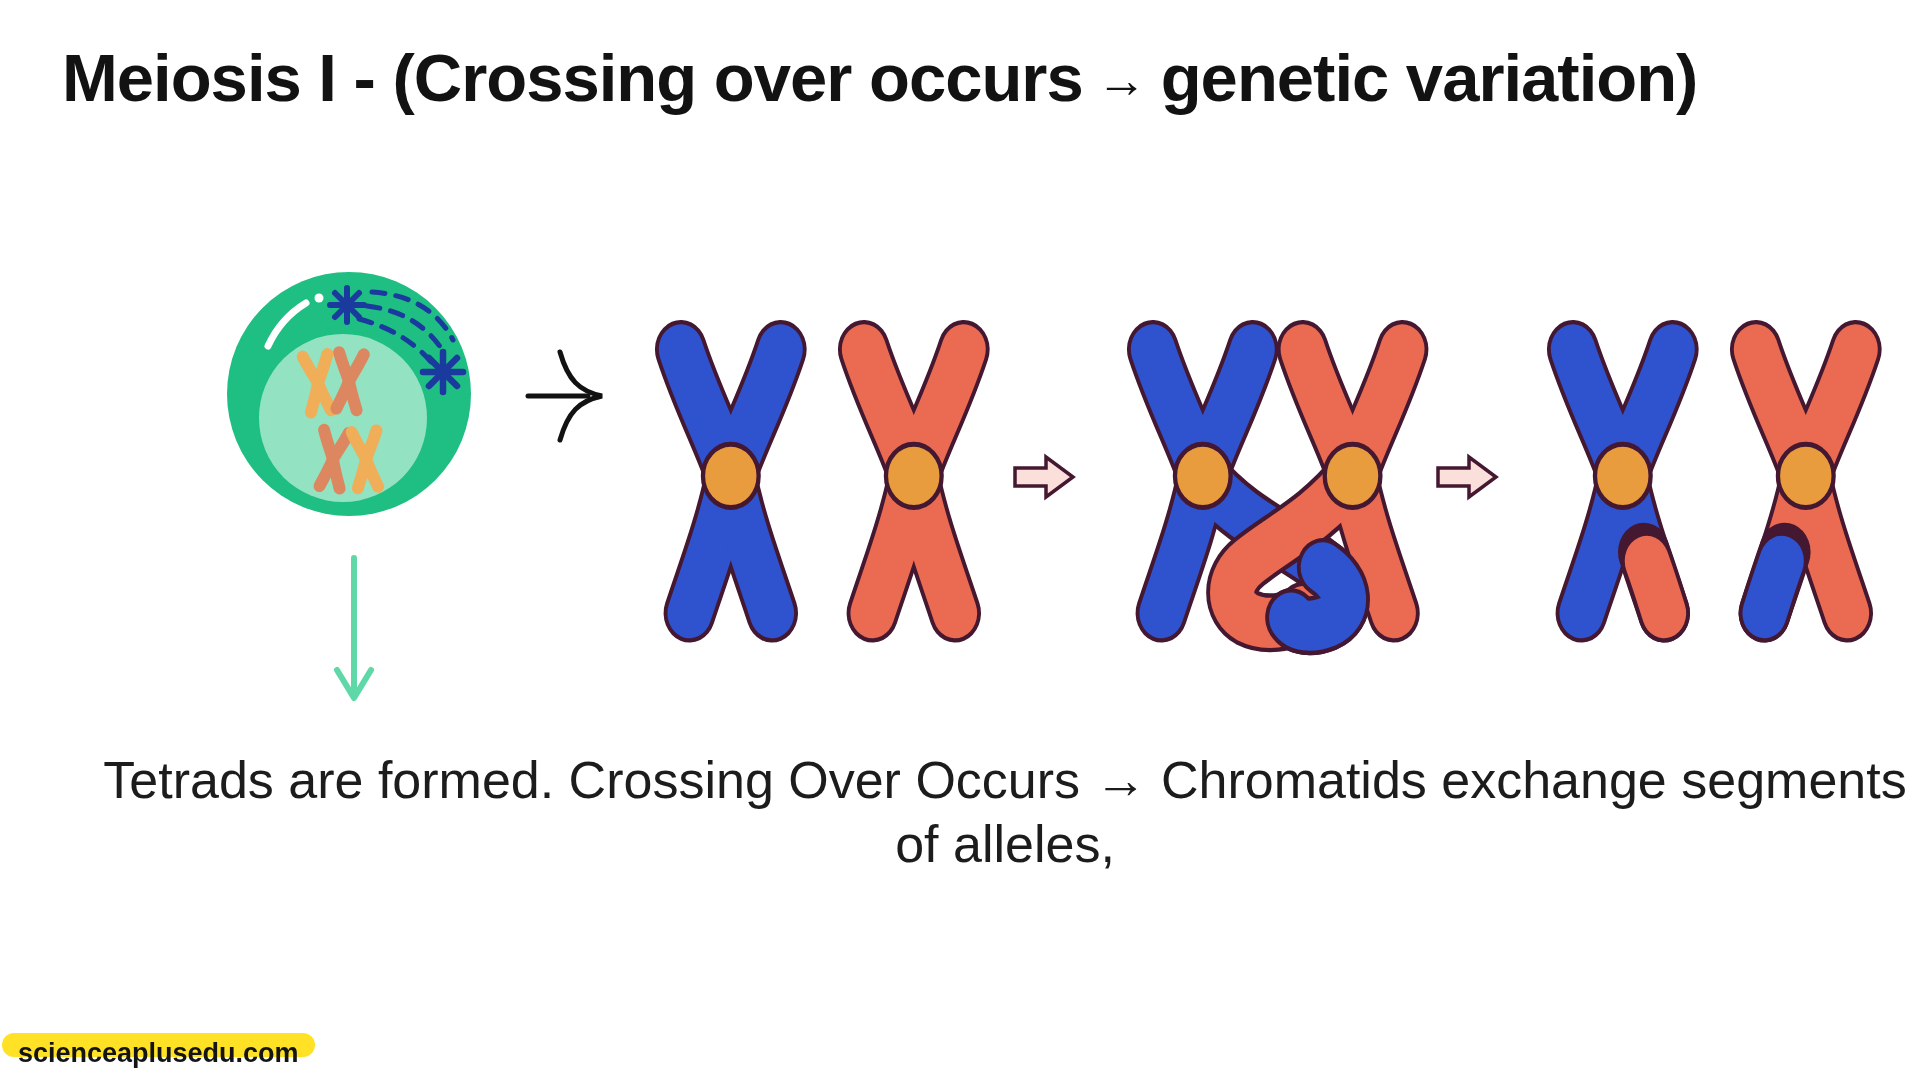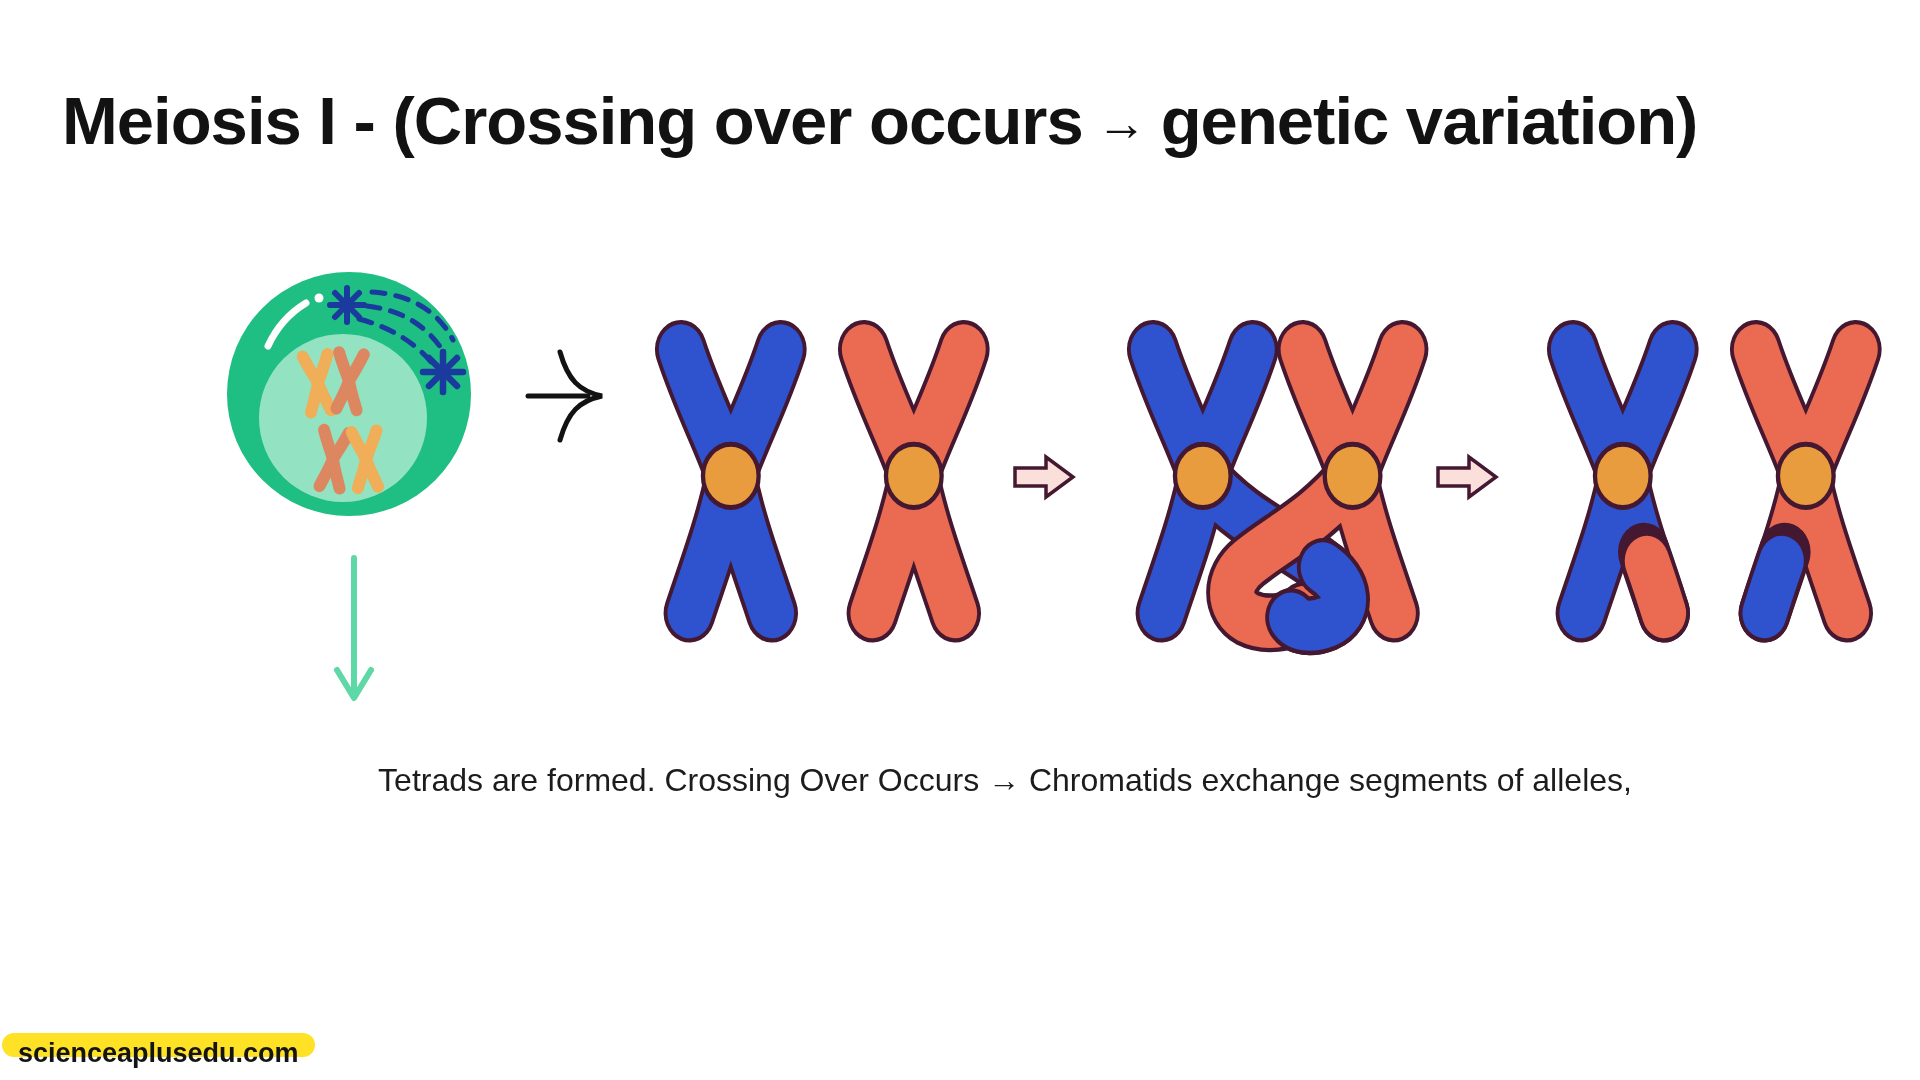--- a/index.html
+++ b/index.html
@@ -4,33 +4,32 @@
 <style>
   html,body{margin:0;padding:0;}
   body{
     width:1920px;height:1080px;position:relative;overflow:hidden;
     background:#ffffff;font-family:"Liberation Sans",sans-serif;
   }
   .title{
     position:absolute;left:62px;top:42px;white-space:nowrap;
     font-weight:700;font-size:67px;line-height:72px;letter-spacing:-1px;
     color:#121212;
-    margin-top:43px;
   }
   .title .title-arrow{
     font-weight:400;font-size:50px;margin:0 14px;letter-spacing:0;
     position:relative;top:-4px;
   }
   .diagram-svg{position:absolute;left:0;top:0;}
   .ol{stroke:var(--outline,#451831);stroke-width:54;fill:none;stroke-linecap:round;}
   .fl{stroke-width:46;fill:none;stroke-linecap:round;}
   .mini{stroke-width:52;fill:none;stroke-linecap:round;}
   .caption{
     position:absolute;left:90px;right:0;top:748px;text-align:center;
-    font-size:32px;line-height:64px;color:var(--text,#1c1c1c);font-weight:400;
+    font-size:52px;line-height:64px;color:var(--text,#1c1c1c);font-weight:400;
   }
   .watermark{
     position:absolute;left:2px;top:1033px;height:24px;line-height:41px;
     background:var(--watermark-bg,#FFE226);border-radius:21px;padding:0 16px;
     font-weight:700;font-size:27px;color:#141414;white-space:nowrap;
   }
 </style>
 </head>
 <body>
 

